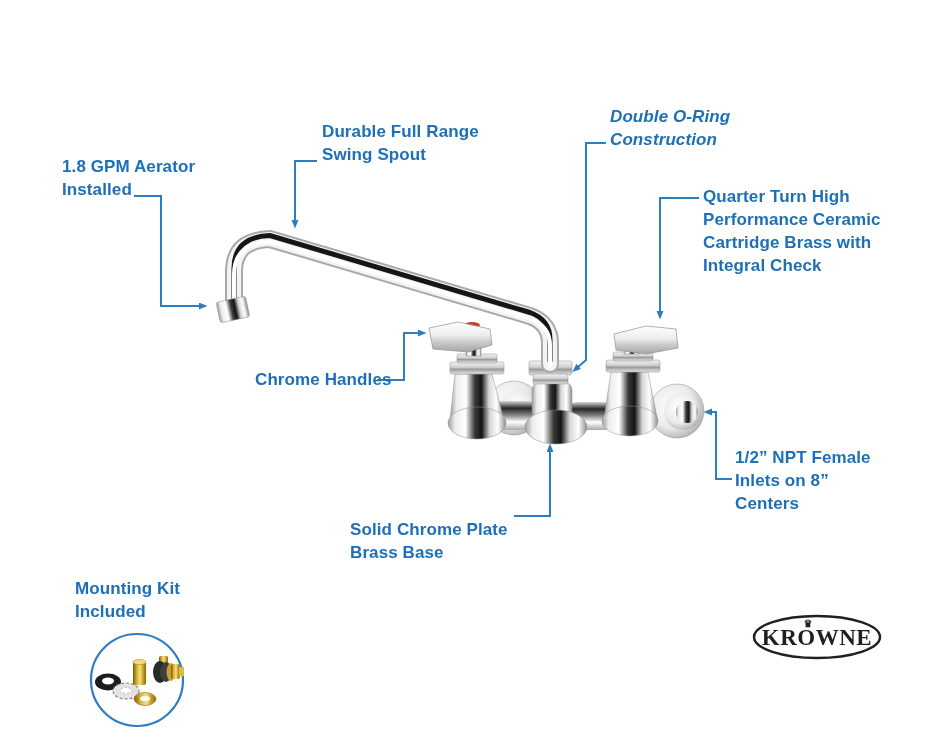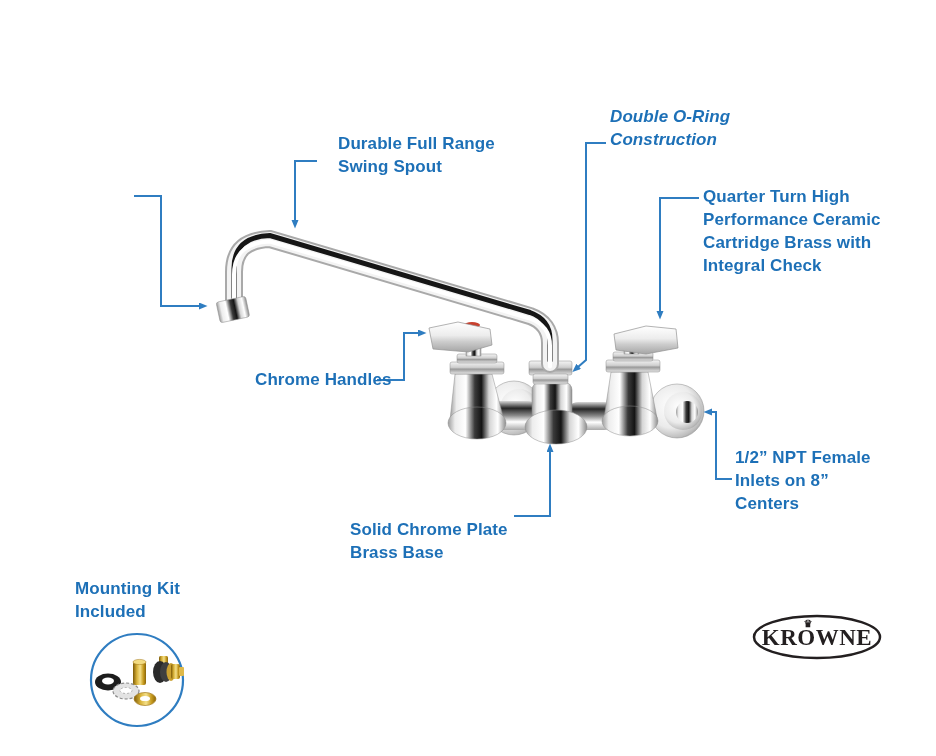--- a/index.html
+++ b/index.html
@@ -197,22 +197,24 @@
       </g>
     </g>
 
     <g>
       <ellipse class="logo-stroke" cx="817" cy="637" rx="63" ry="21"></ellipse>
       <text class="logo-text" x="817" y="645" text-anchor="middle" font-size="23" letter-spacing="0.5">KROWNE</text>
       <text class="logo-text" x="808" y="627" text-anchor="middle" font-size="10">♛</text>
     </g>
   </svg>
 
-
-  <div class="callout" style="left:322px; top:132px;margin-left:16px;">Durable Full Range
+  <div class="callout" style="left:62px;  top:155px;">1.8 GPM Aerator
+Installed</div>
+
+  <div class="callout" style="left:322px; top:120px;">Durable Full Range
 Swing Spout</div>
 
   <div class="callout" style="left:610px; top:105px;font-style:italic;">Double O-Ring
 Construction</div>
 
   <div class="callout" style="left:703px; top:185px;">Quarter Turn High
 Performance Ceramic
 Cartridge Brass with
 Integral Check</div>
 

